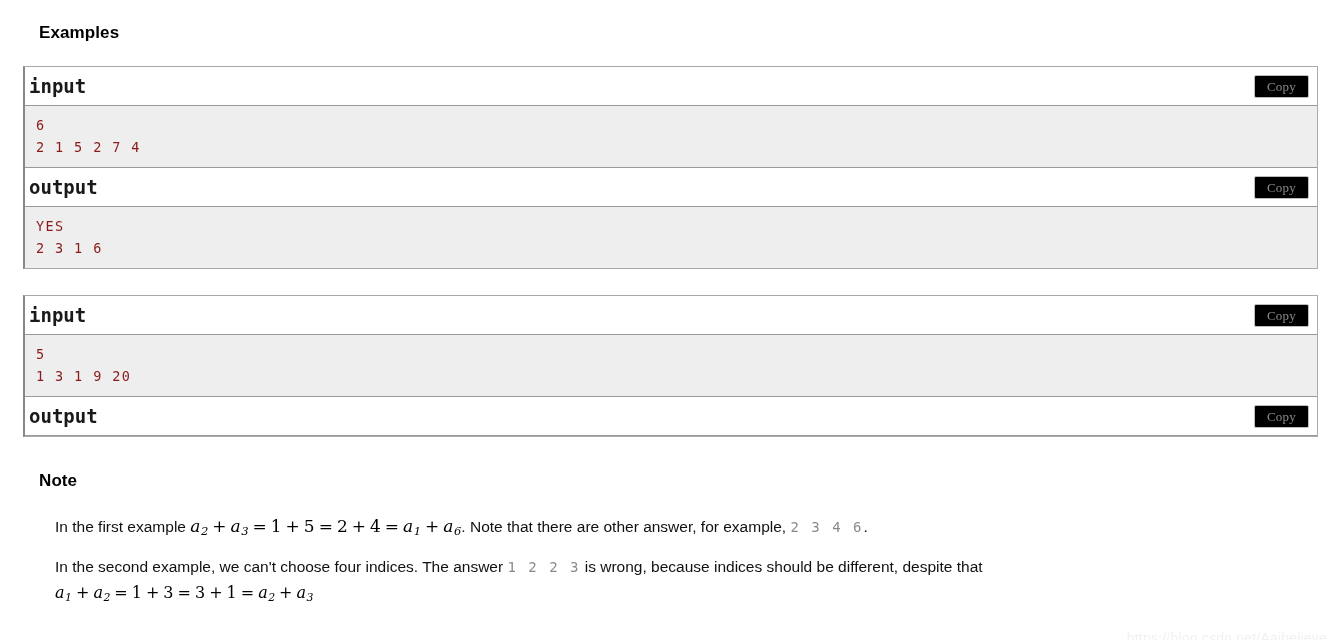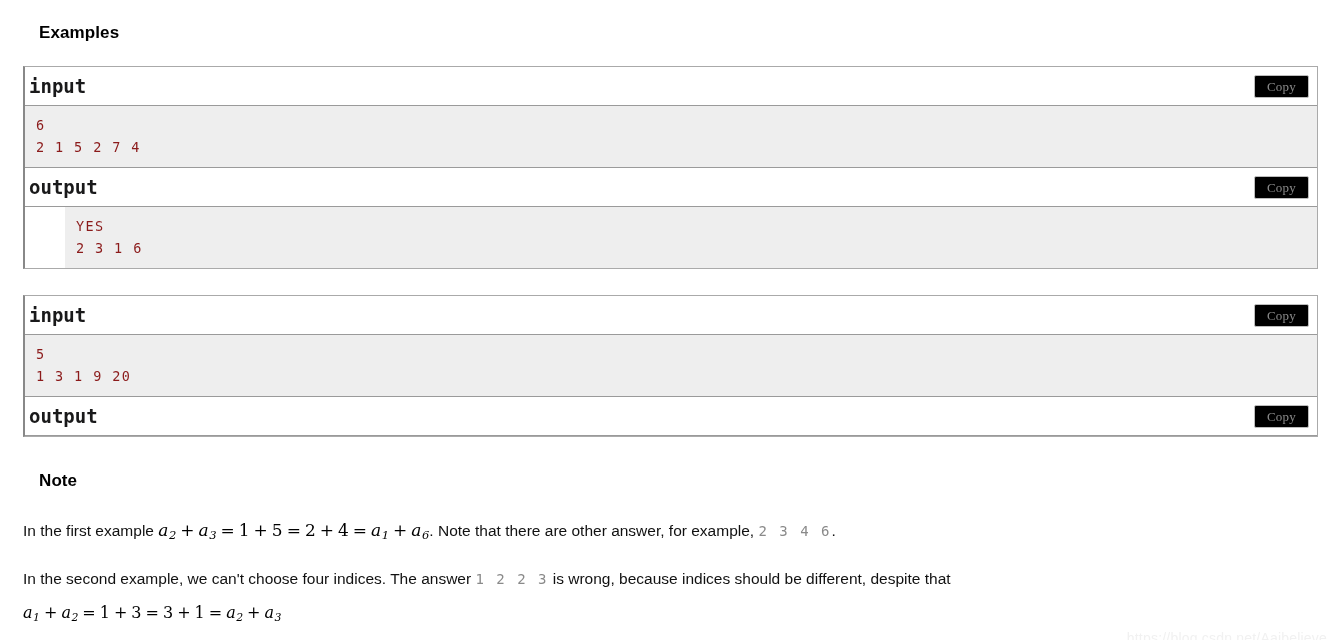--- a/index.html
+++ b/index.html
@@ -84,24 +84,24 @@
     background: #eeeeee;
     padding: 8px 0 9px 11px;
     font-family: "DejaVu Sans Mono", monospace;
     font-size: 13.5px;
     line-height: 22px;
     color: #8b1a1a;
     white-space: pre;
     letter-spacing: 1.4px;
     border-bottom: 1px solid #9a9a9a;
   }
-  .io-content.last { border-bottom: none; margin-left: 40px; }
-
-  
-  .note-body { font-size: 15.5px; line-height: 30px; color: #111; }
+  .io-content.last { border-bottom: none; }
+
+  
+  .note-body { font-size: 15.5px; line-height: 22px; color: #111; margin-left: 32px; }
   .note-p { margin: 0; padding: 4px 0 10px 0; }
   .note-p.tight { padding-bottom: 2px; }
 
   
   .tt {
     font-family: "DejaVu Sans Mono", monospace;
     font-size: 14px;
     color: #8a8a8a;
     letter-spacing: 2px;
   }

